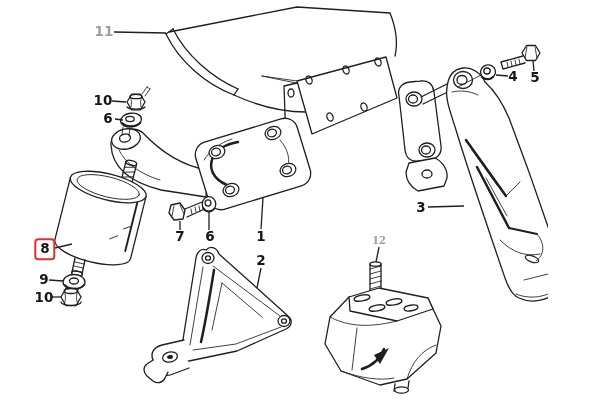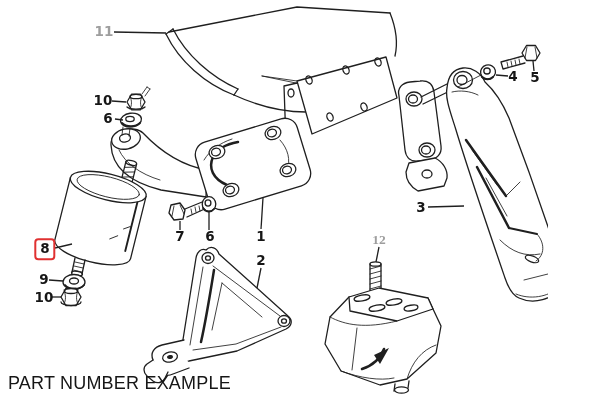--- a/index.html
+++ b/index.html
@@ -275,14 +275,13 @@
       <div class="callout " style="left: 180px; top: 237px;">7</div>
       <div class="callout " style="left: 210px; top: 237px;">6</div>
       <div class="callout " style="left: 261px; top: 237px;">1</div>
       <div class="callout " style="left: 261px; top: 261px;">2</div>
       <div class="callout " style="left: 421px; top: 208px;">3</div>
       <div class="callout muted" style="left: 379px; top: 240px; font-family: Liberation Serif, serif;">12</div>
       <div class="callout " style="left: 513px; top: 77px;">4</div>
       <div class="callout " style="left: 535px; top: 78px;">5</div>
     </div>
 
-  <div id="caption">PART NUMBER EXAMPLE</div>
 </div>
 
 </body></html>

